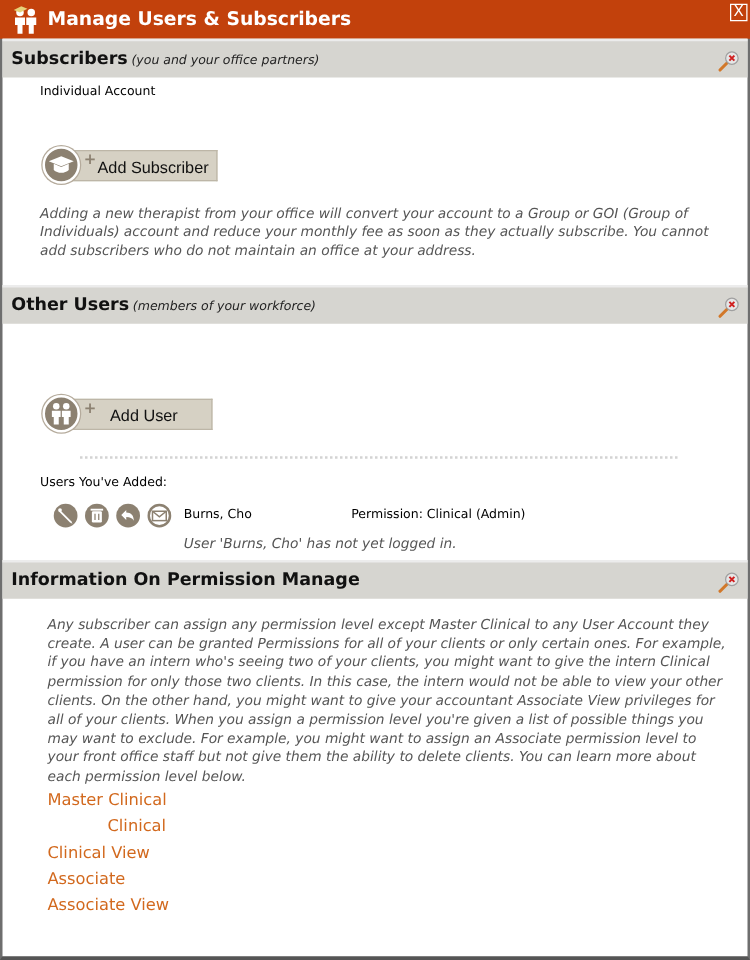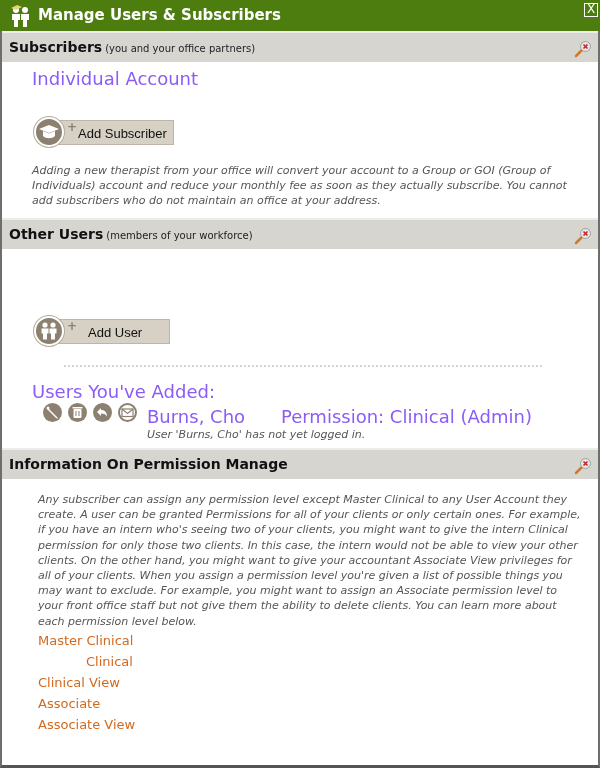--- a/index.html
+++ b/index.html
@@ -6,45 +6,45 @@
     html, body { width: 600px; height: 768px; background: #ffffff; overflow: hidden; }
     body { font-family: "DejaVu Sans", sans-serif; color: #222; position: relative; }
 
     .window {
       position: absolute; left: 0; top: 0; width: 600px; height: 768px;
       border-left: 2px solid #6e6e6e; border-right: 2px solid #6e6e6e; border-bottom: 3px solid #555;
       background: #fff;
     }
     .titlebar {
       position: absolute; left: -2px; top: 0; width: 600px; height: 31px;
-      background: #4d7c0f; color: #fff; display: flex; align-items: center;
+      background: #c2410c; color: #fff; display: flex; align-items: center;
     }
     .title-icon { position: absolute; left: 8px; top: 4px; width: 24px; height: 24px; }
     .title-text {
       position: absolute; left: 38px; top: 6px;
       font-family: "DejaVu Sans", sans-serif; font-weight: bold; font-size: 15px; color: #fff;
     }
     .close-btn {
       position: absolute; right: 2px; top: 3px; width: 14px; height: 14px;
       border: 1px solid #fff; color: #fff; font-size: 12px; line-height: 11px; text-align: center;
       font-family: "DejaVu Sans", sans-serif;
     }
 
     .section-header {
       position: absolute; left: 0; width: 596px; height: 31px; background: #d6d5d0;
       border-top: 2px solid #ececec;
     }
     .section-title {
       position: absolute; left: 7px; top: 6px; font-weight: bold; font-size: 14px; color: #111;
       font-family: "DejaVu Sans", sans-serif; white-space: nowrap;
     }
-    .section-sub { font-weight: normal; font-size: 10px; color: #222; margin-left: 3px; }
+    .section-sub { font-weight: normal; font-style: italic; font-size: 10px; color: #222; margin-left: 3px; }
     .collapse-icon { position: absolute; right: 6px; top: 7px; width: 18px; height: 18px; }
 
-    .text { position: absolute; font-size: 18px; color: #8b5cf6; white-space: nowrap; }
+    .text { position: absolute; font-size: 10px; color: #000000; white-space: nowrap; }
     .note { position: absolute; font-size: 11px; font-style: italic; color: #555; line-height: 15.2px; }
 
     .pill-btn { position: absolute; height: 30px; }
     .pill-btn .circle {
       position: absolute; left: 0; top: 0; width: 30px; height: 30px; border-radius: 50%;
       background: #8c8171; border: 2px solid #fff; box-shadow: 0 0 0 1px #b5ab9c; z-index: 2;
     }
     .pill-btn .bar {
       position: absolute; left: 22px; top: 3px; height: 25px; background: #d6d1c4;
       border: 1px solid #bdb6a7; border-left: none;
@@ -99,21 +99,21 @@
       </svg>
     </div>
     <div class="bar" style="width:118px;">
       <span class="plus" style="left:11px;">+</span>
       <span class="label" style="left:22px;">Add Subscriber</span>
     </div>
   </div>
 
   <div class="note" style="left:30px; top:163px; width:550px;">Adding a new therapist from your office will convert your account to a Group or GOI (Group of Individuals) account and reduce your monthly fee as soon as they actually subscribe. You cannot add subscribers who do not maintain an office at your address.</div>
 
-  <div class="section-header" style="top:218px;">
+  <div class="section-header" style="top:228px;">
     <span class="section-title"><span>Other Users</span><span class="section-sub">(members of your workforce)</span></span>
     <svg class="collapse-icon" viewBox="0 0 18 18">
       <line x1="2" y1="16" x2="9" y2="9" stroke="#d2782a" stroke-width="2.5" stroke-linecap="round"></line>
       <circle cx="11.5" cy="6.5" r="5" fill="#e6e6e6" stroke="#a0a0a0" stroke-width="1"></circle>
       <path d="M9.5 4.5 l4 4 M13.5 4.5 l-4 4" stroke="#d02020" stroke-width="1.6"></path>
     </svg>
   </div>
 
 
   <div class="pill-btn" style="left:32px; top:316px; width:140px;">

